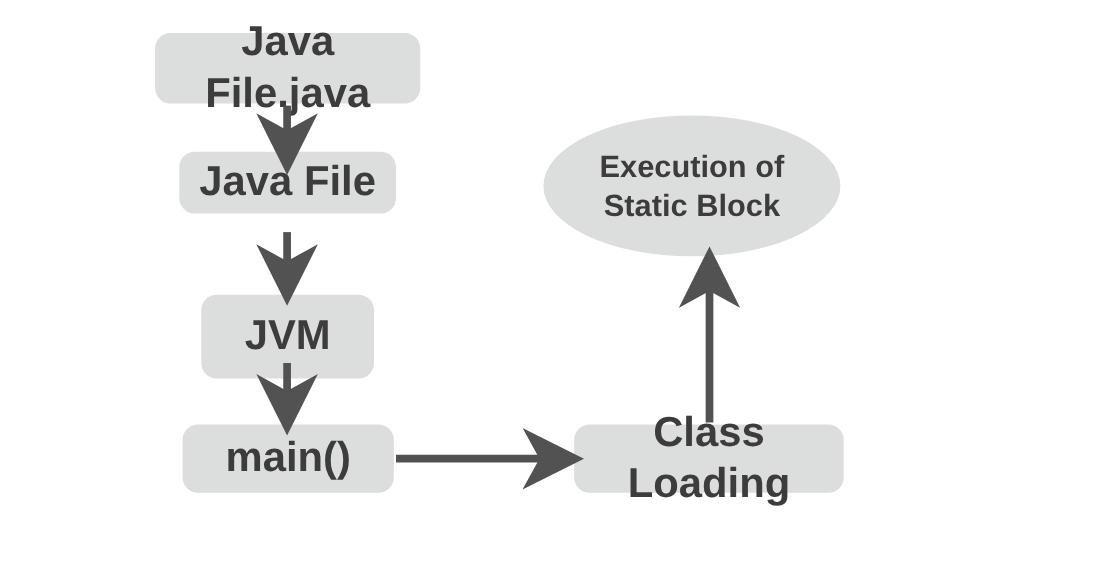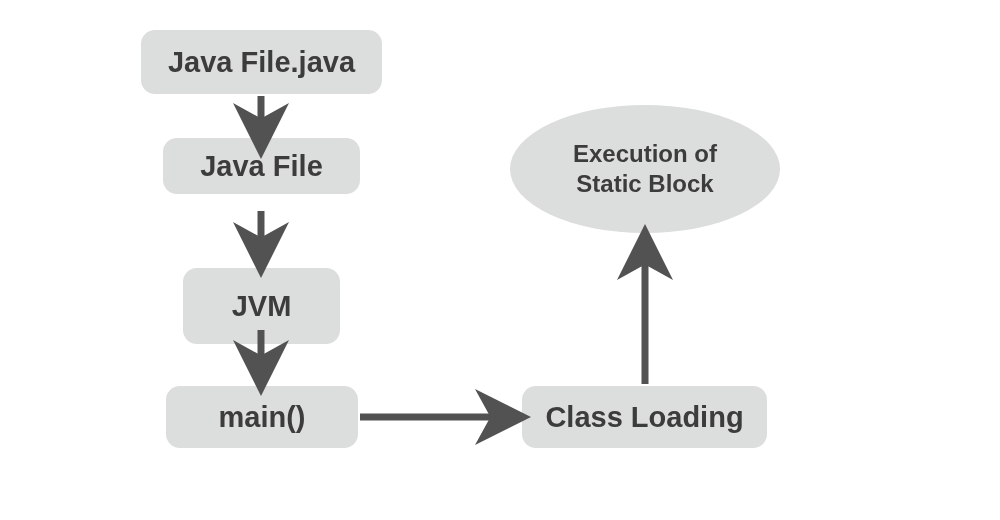--- a/index.html
+++ b/index.html
@@ -18,21 +18,21 @@
   }
   .node {
     position: absolute;
     background: #dcdddd;
     border-radius: 14px;
     display: flex;
     align-items: center;
     justify-content: center;
     color: #3c3c3c;
     font-weight: 700;
-    font-size: 29px;
+    font-size: 38px;
     text-align: center;
     line-height: 1.25;
     padding: 0 10px;
     box-sizing: border-box;
   }
   .ellipse {
     border-radius: 50%;
   }
   svg.arrows {
     position: absolute;
@@ -61,21 +61,21 @@
   </div>
 
   <div class="node" style="left:166px; top:386px; width:192px; height:62px;">
     <span>main()</span>
   </div>
 
   <div class="node" style="left:522px; top:386px; width:245px; height:62px;">
     <span>Class Loading</span>
   </div>
 
-  <div class="node ellipse" style="left:510px; top:105px; width:270px; height:128px; font-size:24px; white-space:pre-line;">
+  <div class="node ellipse" style="left:494px; top:105px; width:270px; height:128px; font-size:28px; white-space:pre-line;">
     <span>Execution of
 Static Block</span>
   </div>
 
   <svg class="arrows">
     <defs>
       <marker id="ah" markerWidth="8" markerHeight="8" refX="5" refY="4" orient="auto" markerUnits="strokeWidth">
         <path d="M0,0 L8,4 L0,8 L2.2,4 Z" fill="#525252"></path>
       </marker>
     </defs>

